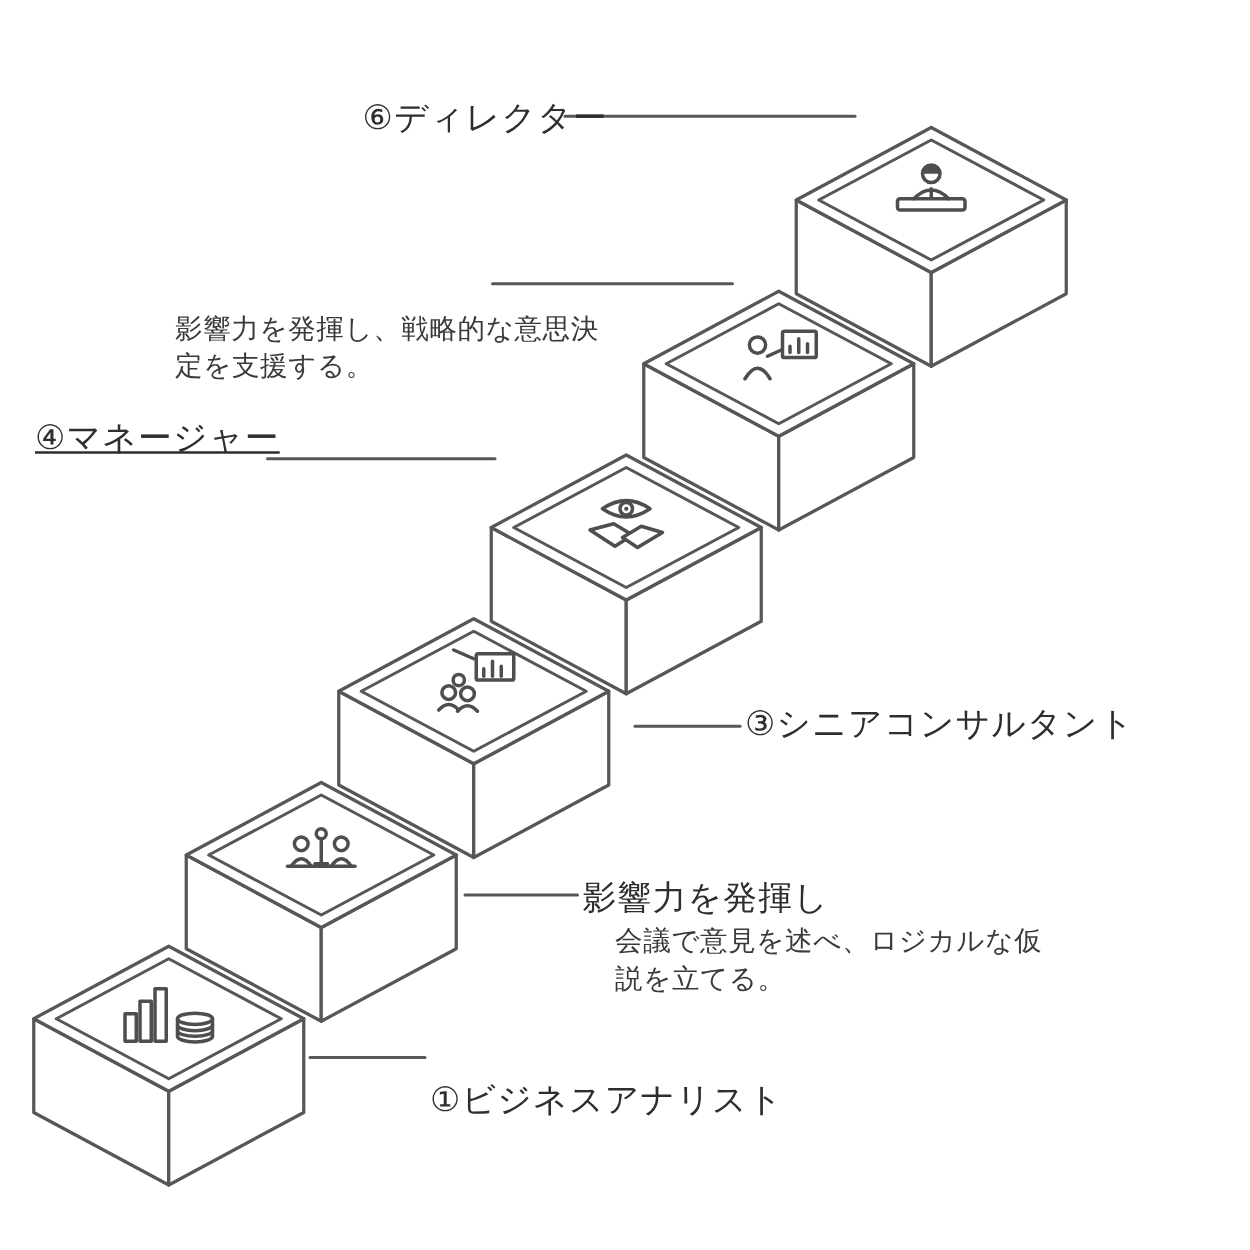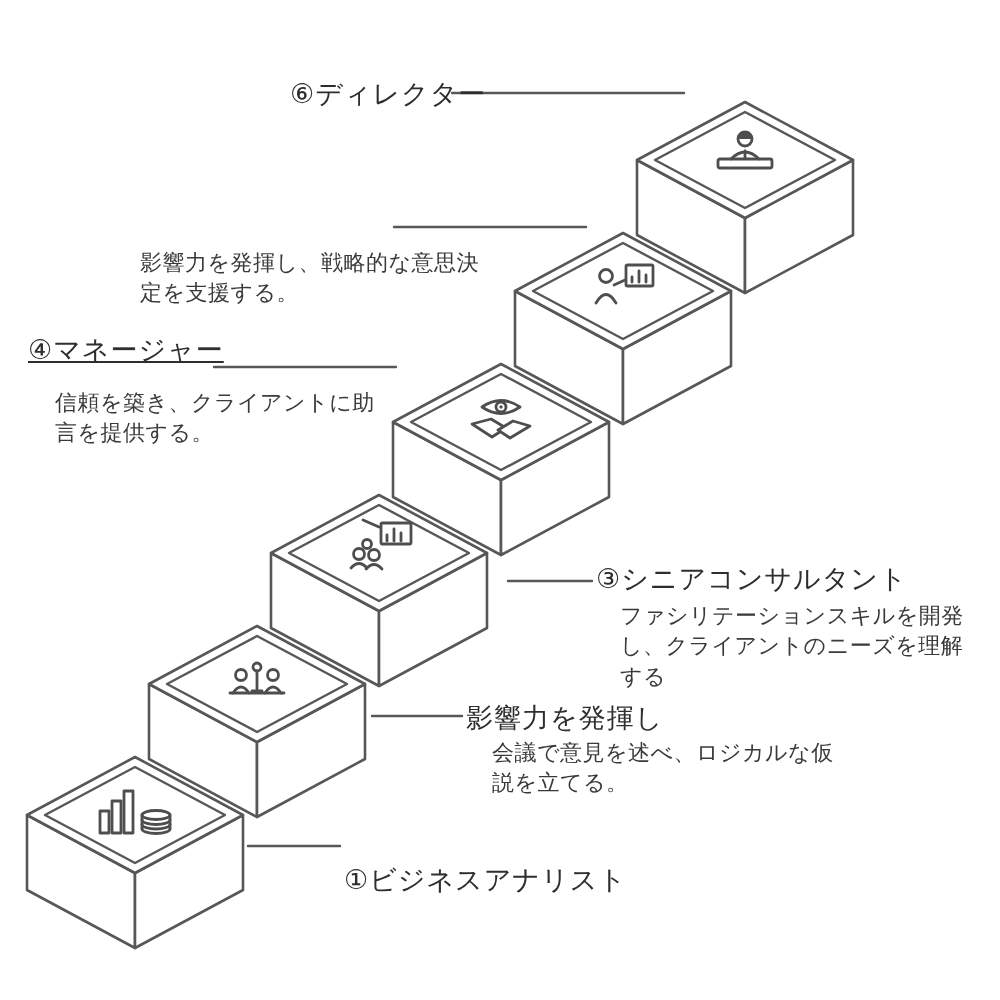--- a/index.html
+++ b/index.html
@@ -139,23 +139,21 @@
         <path d="M7,16 a14,4.5 0 0 0 28,0"></path>
       </g>
     </g>
   </svg>
 
   <div class="step-title" style="left:246px; top:76px;margin-left:44px;">⑥ディレクター</div>
 
   <div class="step-desc" style="left:140px; top:248px; width:342px">影響力を発揮し、戦略的な意思決定を支援する。</div>
 
   <div class="step-title" style="left:28px; top:332px;text-decoration:underline;">④マネージャー</div>
-  <div class="step-desc" style="left:55px; top:388px; width:342px">信頼を築き、クライアントに助言を提供する。</div>
 
   <div class="step-title" style="left:596px; top:561px;">③シニアコンサルタント</div>
-  <div class="step-desc" style="left:620px; top:601px; width:345px">ファシリテーションスキルを開発し、クライアントのニーズを理解する</div>
 
   <div class="step-title" style="left:466px; top:700px;">影響力を発揮し</div>
   <div class="step-desc" style="left:492px; top:738px; width:342px">会議で意見を述べ、ロジカルな仮説を立てる。</div>
 
   <div class="step-title" style="left:344px; top:862px;">①ビジネスアナリスト</div>
 
 </div>
 
 </body></html>

